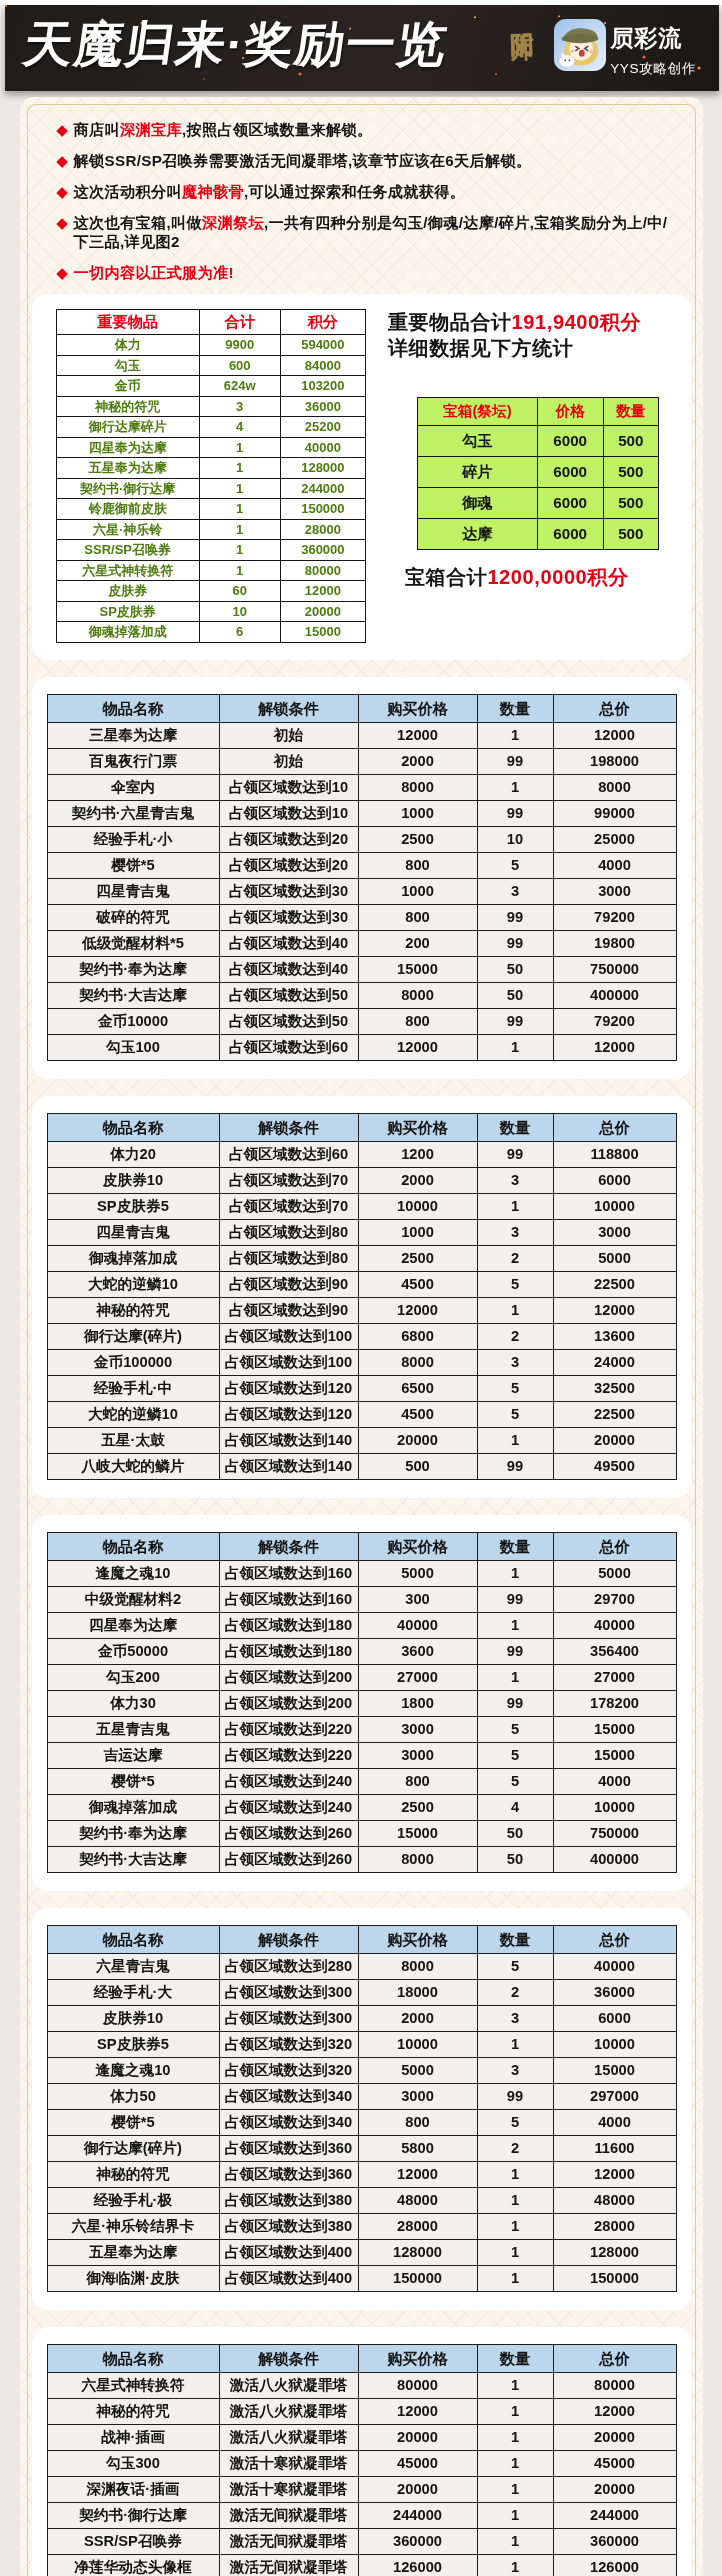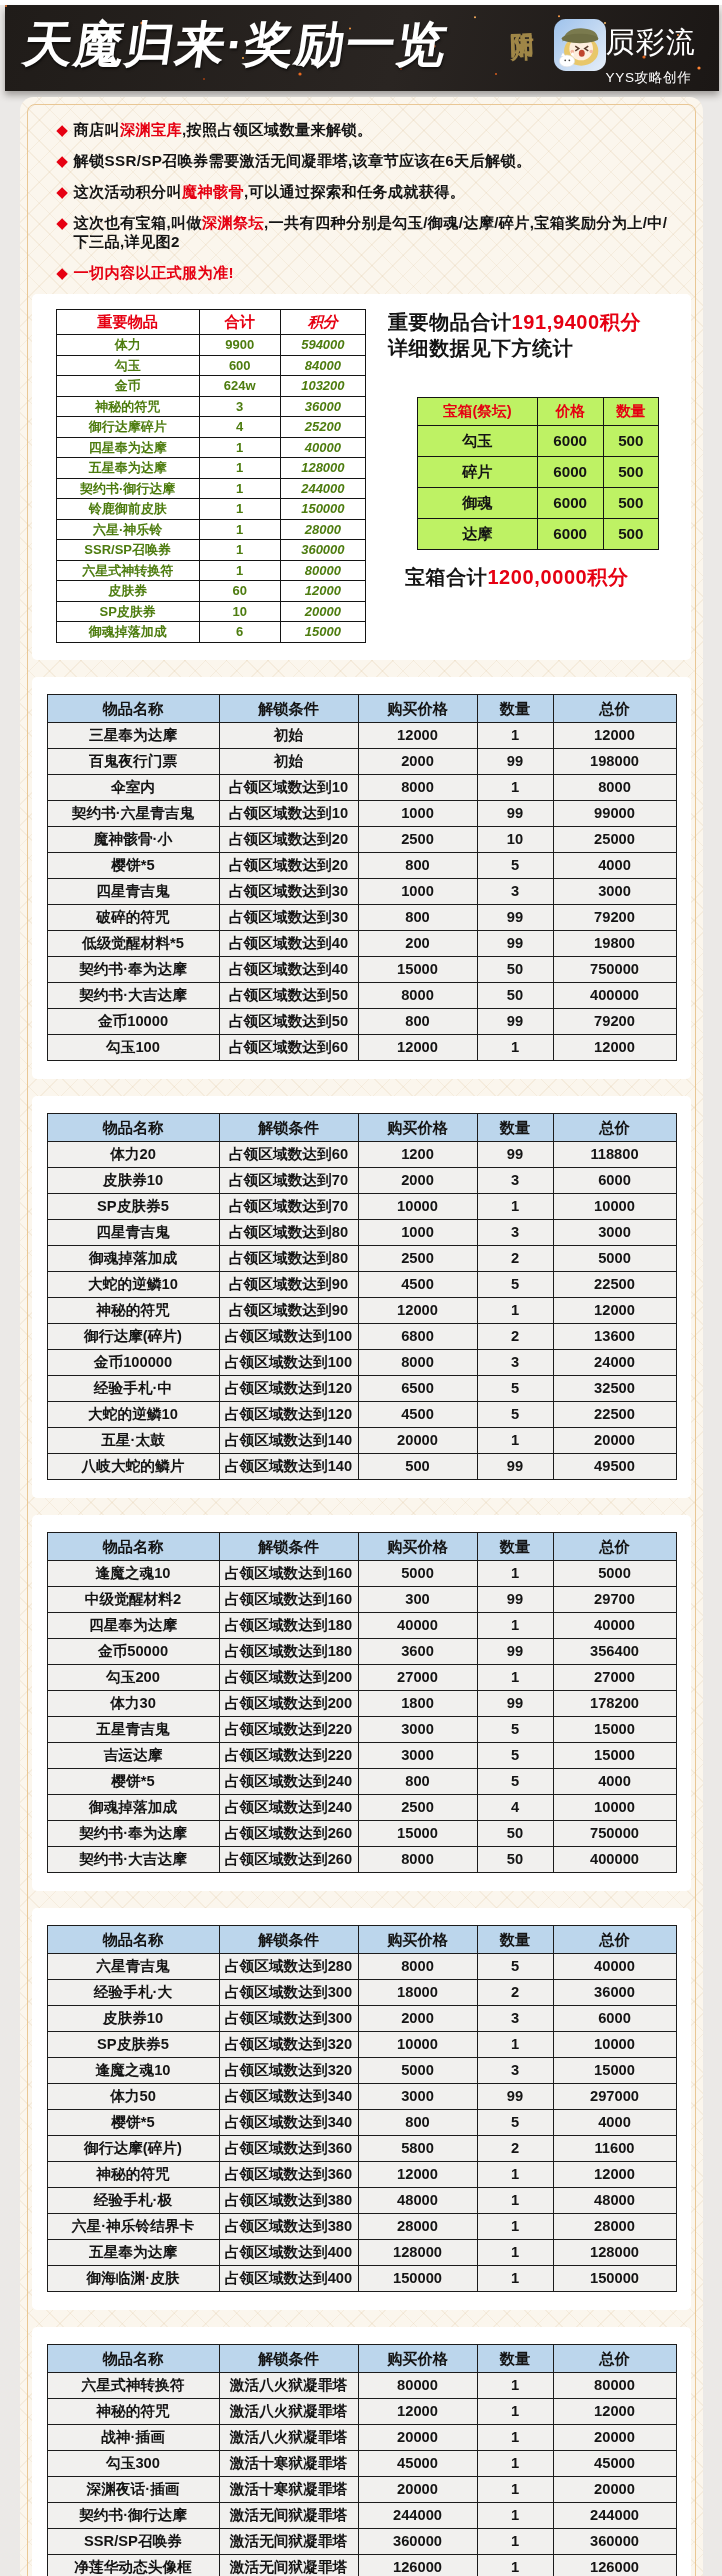--- a/index.html
+++ b/index.html
@@ -37,21 +37,21 @@
   }
   .brand-group{position:absolute; top:0; right:0; height:100%; width:237px;}
   .calligraphy{
     position:absolute; right:186px; top:9px;
     writing-mode:vertical-rl; font-family:"Liberation Serif","DejaVu Serif",serif;
     color:#a68c4a; font-size:24px; font-weight:700; letter-spacing:2.3px;
     transform:rotate(-2deg); opacity:.95; line-height:1;
   }
   .avatar{position:absolute; right:113px; top:14.7px; width:52px; height:52px;}
   .creator-text{position:absolute; right:22.6px; top:18px; text-align:left;}
-  .creator-name{font-size:29px; font-weight:400; color:#fff; letter-spacing:1.1px;}
+  .creator-name{font-size:23px; font-weight:700; color:#fff; letter-spacing:1.1px;}
   .creator-sub{font-size:13.6px; font-weight:400; color:#fff; margin-top:6.8px; letter-spacing:0.6px;}
   
   .panel{
     position:relative; margin:6.8px 20.3px 0;
     background-color:#fbf6ed;
     background-image:
       repeating-linear-gradient(45deg, rgba(210,176,126,.14) 0 1.1px, transparent 1.1px 14.7px),
       repeating-linear-gradient(-45deg, rgba(210,176,126,.14) 0 1.1px, transparent 1.1px 14.7px);
     border-radius:13.6px;
     padding:22.6px 0 18px;
@@ -62,34 +62,34 @@
   }
   
   .notes{list-style:none; margin:0 33px 5.6px 36px; padding:0;}
   .note{display:flex; align-items:flex-start; margin-bottom:12px;}
   .diamond{color:#e60012; font-size:15.2px; line-height:1.25; margin-right:5.6px; flex:0 0 auto; font-weight:900;}
   .note p{margin:0; font-size:15.2px; font-weight:900; color:#141414; line-height:1.25; letter-spacing:0.3px;}
   .seg-r{color:#e60012;}
   .seg-b{color:#0a6be0;}
   
   .card{
-    background:#ffffff; border-radius:5px; margin:0 11.3px 17px;
+    background:#ffffff; border-radius:16px; margin:0 11.3px 17px;
     position:relative;
   }
   .card-1{display:flex; padding:14.7px 0 17px 24px;}
   
   table{border-collapse:collapse;}
   .tbl-important{width:312px;}
   .tbl-important th,.tbl-important td{
     border:1.1px solid #141414; background:#fff; text-align:center;
     font-weight:900; color:#4d7c0f; line-height:1;
   }
   .tbl-important th{height:22.6px; font-size:15.2px; color:#e60012;}
   .tbl-important td{height:17.5px; font-size:13px;}
-  .tbl-important .c0{width:142px;} .tbl-important .c1{width:79px;} .tbl-important .c2{width:83px;font-style:italic;}
+  .tbl-important .c0{width:142px;} .tbl-important .c1{width:79px;} .tbl-important .c2{width:83px;}
   
   .summary-col{margin-left:22px; width:305px;}
   .sum-line{font-size:20px; font-weight:900; color:#141414; letter-spacing:0.6px; line-height:1.3;}
   .sum-line .hl{color:#e60012;}
   .tbl-chest{width:242px; margin:36px 0 0 29px;}
   .tbl-chest th,.tbl-chest td{
     border:1.1px solid #141414; background:#bef264; text-align:center;
     font-weight:900; line-height:1;
   }
   .tbl-chest th{height:25px; font-size:14.7px; color:#e60012;}
@@ -340,21 +340,21 @@
             <td class="w4">8000</td>
           </tr>
           <tr>
             <td class="w0">契约书·六星青吉鬼</td>
             <td class="w1">占领区域数达到10</td>
             <td class="w2">1000</td>
             <td class="w3">99</td>
             <td class="w4">99000</td>
           </tr>
           <tr>
-            <td class="w0">魔神骸骨·小</td>
+            <td class="w0">经验手札·小</td>
             <td class="w1">占领区域数达到20</td>
             <td class="w2">2500</td>
             <td class="w3">10</td>
             <td class="w4">25000</td>
           </tr>
           <tr>
             <td class="w0">樱饼*5</td>
             <td class="w1">占领区域数达到20</td>
             <td class="w2">800</td>
             <td class="w3">5</td>

